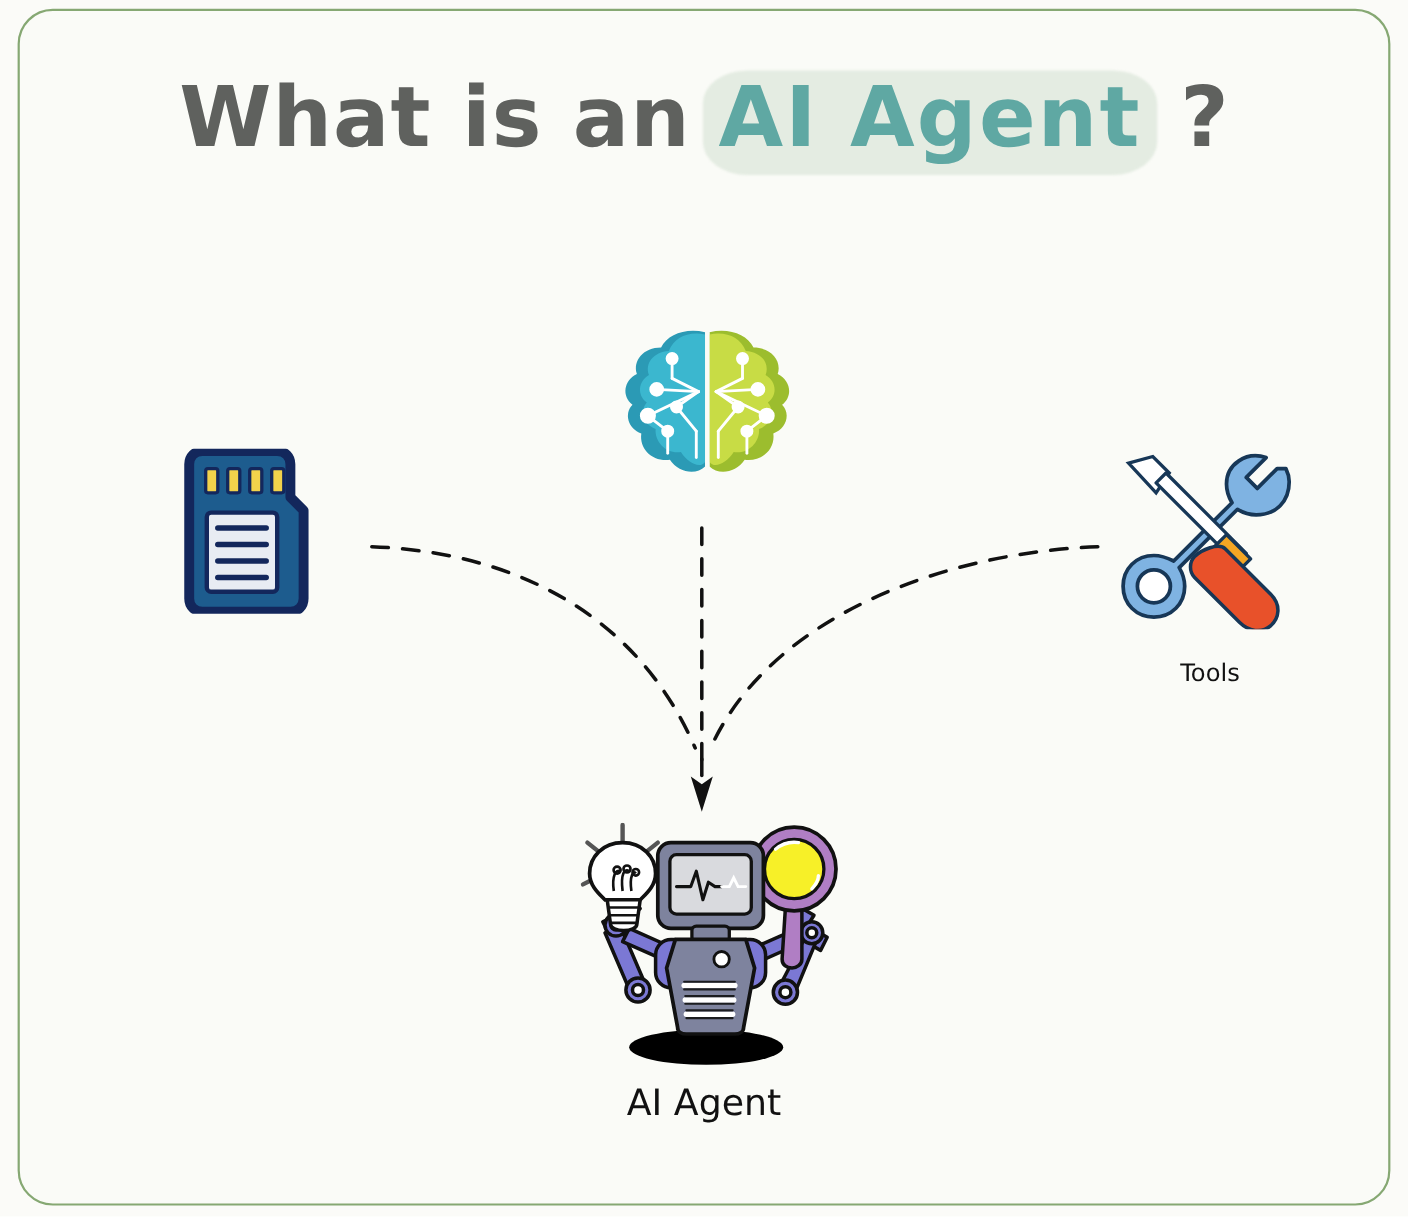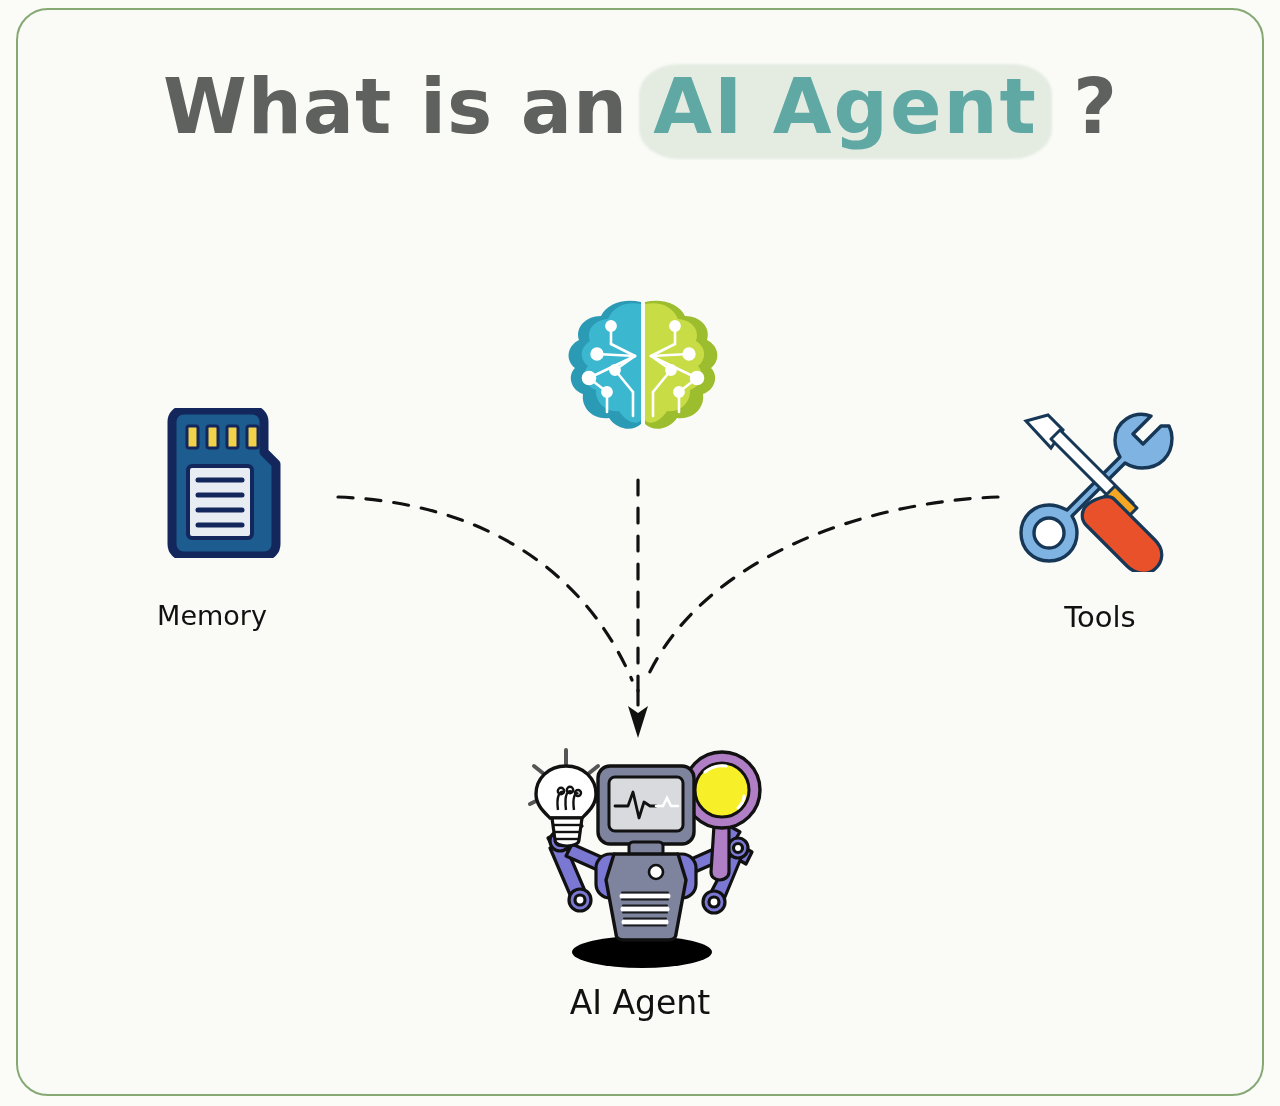--- a/index.html
+++ b/index.html
@@ -87,21 +87,21 @@
   
   .node-label {
     position: absolute;
     text-align: center;
     font-family: "DejaVu Sans", sans-serif;
     color: #111111;
     white-space: nowrap;
   }
   #label-llm    { left: 543px; top: 254px; width: 200px; font-size: 27px; }
   #label-memory { left: 112px; top: 600px; width: 200px; font-size: 27px; }
-  #label-tools  { left: 1000px; top: 600px; width: 200px; font-size: 29px; }
+  #label-tools  { left: 1000px; top: 600px; width: 200px; font-size: 22px; }
   #label-agent  { left: 520px; top: 983px; width: 240px; font-size: 33px; }
 
   
   .icon-host { position: absolute; }
   #icon-brain  { left: 563px; top: 296px;  width: 160px; height: 140px; }
   #icon-memory { left: 160px; top: 408px;  width: 130px; height: 150px; }
   #icon-tools  { left: 1015px; top: 412px; width: 170px; height: 160px; }
   #icon-robot  { left: 510px; top: 748px;  width: 270px; height: 225px; }
   #arrows-layer { position: absolute; left: 0; top: 0; width: 1280px; height: 1106px; pointer-events: none; }
 </style>
@@ -180,21 +180,20 @@
         <circle cx="112" cy="30" r="4.6"></circle>
         <circle cx="126" cy="58" r="5.4"></circle>
         <circle cx="108" cy="74" r="4.6"></circle>
         <circle cx="134" cy="82" r="6"></circle>
         <circle cx="116" cy="96" r="4.6"></circle>
       </g>
       <rect x="78" y="6" width="4" height="126" fill="#fafbf7"></rect>
     </svg>
   </div>
 
-  <div class="node-label" id="label-memory">Memory</div>
   <div class="icon-host" id="icon-memory">
     <svg viewBox="0 0 130 150" width="130" height="150">
       <path d="M12 14 C12 7 17 2 24 2 L92 2 C99 2 104 7 104 14 L104 44
                L116 56 L116 136 C116 143 111 148 104 148 L24 148
                C17 148 12 143 12 136 Z" fill="#1d5c8e" stroke="#13275c" stroke-width="9" stroke-linejoin="round"></path>
       <g>
         <rect x="27" y="18" width="11" height="22" rx="2" fill="#f2d24b" stroke="#13275c" stroke-width="3"></rect>
         <rect x="47" y="18" width="11" height="22" rx="2" fill="#f2d24b" stroke="#13275c" stroke-width="3"></rect>
         <rect x="67" y="18" width="11" height="22" rx="2" fill="#f2d24b" stroke="#13275c" stroke-width="3"></rect>
         <rect x="87" y="18" width="11" height="22" rx="2" fill="#f2d24b" stroke="#13275c" stroke-width="3"></rect>

